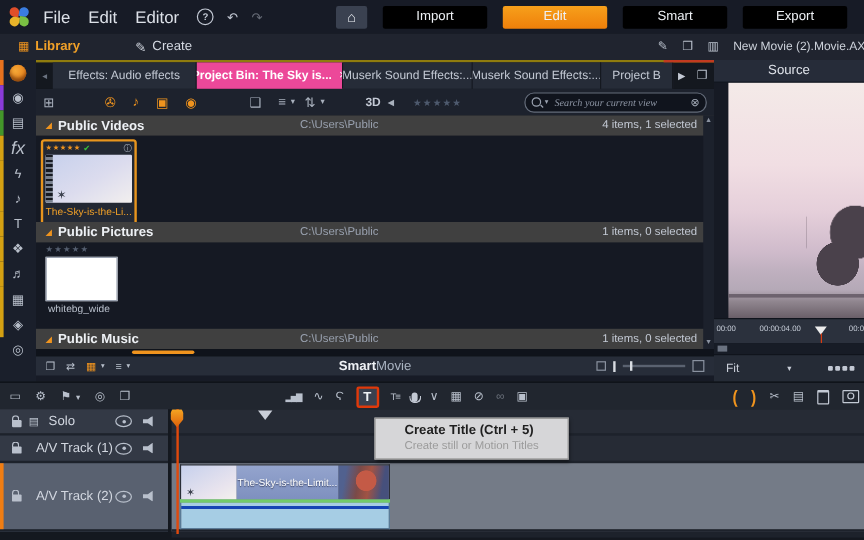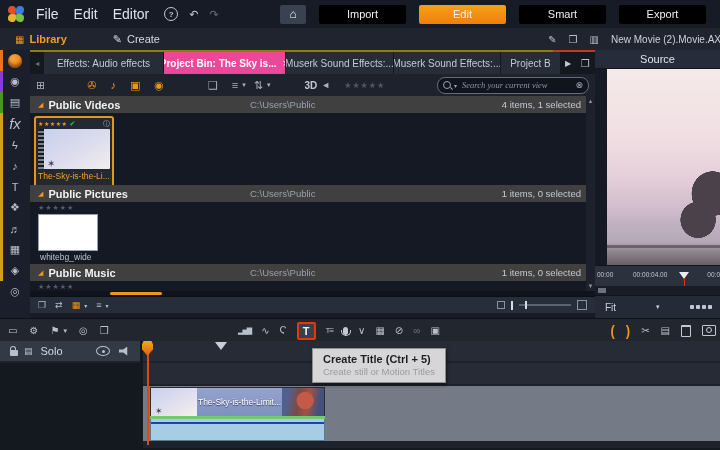--- a/index.html
+++ b/index.html
@@ -84,21 +84,21 @@
   .libcontent{flex:1;background:#151923;position:relative;overflow:hidden}
   .vscroll{position:absolute;right:0;top:0;bottom:0;width:9px;background:#1c212c;
            display:flex;flex-direction:column;justify-content:space-between;align-items:center;padding:2px 0}
   .vscroll span{font-size:6px;color:#8a92a0}
   .sect-h{height:17px;background:#404040;display:flex;align-items:center;padding-left:8px;position:relative}
   .sect-h .tri{font-size:7px;color:#f0941e;margin-right:5px}
   .sect-h .nm{font-size:11px;font-weight:bold;color:#eef1f5}
   .sect-h .pth{position:absolute;left:220px;font-size:9.5px;color:#98a0ae}
   .sect-h .cnt{margin-left:auto;margin-right:14px;font-size:9.5px;color:#c3c9d4}
   .vids-area{height:72px;position:relative}
-  .pics-area{height:62px;position:relative}
+  .pics-area{height:72px;position:relative}
   .mus-area{height:12px;position:relative}
   .vitem{position:absolute;left:4px;top:3px;width:72px;height:66px;border:2px solid #e8951e;
          border-radius:3px;background:#232833;padding:1px 2px}
   .vitem-top{display:flex;align-items:center;height:9px}
   .vstars{font-size:6px;color:#f0941e;letter-spacing:.5px}
   .vcheck{font-size:7px;color:#38c23a;margin-left:2px}
   .vinfo{margin-left:auto;font-size:7px;color:#a9b1bd}
   .vthumb{position:relative;height:40px;margin-top:1px;background:linear-gradient(150deg,#c6d0ec 0%,#dcdcee 55%,#f2efee 100%);
           border-radius:1px;overflow:hidden}
   .sprocket{position:absolute;left:0;top:0;bottom:0;width:6px;
@@ -213,21 +213,21 @@
   .clip-green{height:3px;background:#72cc6a}
   .clip-audio{height:21px;background:linear-gradient(to bottom,#a6cde4 0,#a6cde4 3px,#1545b5 3px,
               #1545b5 5px,#a6cde4 5px);border:1px solid #5a7a96;border-top:none}
   .ph-line{position:absolute;left:147px;top:0;width:2px;height:104px;background:#e0490c;z-index:6}
   .ph-head{position:absolute;left:142px;top:0;width:11px;height:15px;z-index:7;
            background:linear-gradient(#f5a623,#dd5f0a);
            clip-path:polygon(15% 0,85% 0,100% 22%,100% 55%,50% 100%,0 55%,0 22%)}
 
   
   #tooltip{position:absolute;left:312px;top:348px;z-index:20;background:#d6d6d8;
-           border:1px solid #8f8f8f;box-shadow:1px 2px 3px rgba(0,0,0,.5);padding:4px 10px 5px}
+           border:1px solid #8f8f8f;box-shadow:1px 2px 3px rgba(0,0,0,.5);padding:4px 24px 5px}
   #tooltip .tt1{font-size:11px;font-weight:bold;color:#1f1f1f;white-space:nowrap}
   #tooltip .tt2{font-size:9.5px;color:#9b9b9b;white-space:nowrap;margin-top:1px}
 </style>
 </head>
 <body>
 
 <div id="topbar">
   <span class="logo">
       <i></i>
       <i></i>
@@ -405,20 +405,21 @@
     <span class="hthumb"></span>
   </div>
 
   <div class="smartbar">
     <span class="ico sm-ico">❐</span>
     <span class="ico sm-ico">⇄</span>
     <span class="ico sm-ico orange">▦</span>
     <span class="ico sm-caret">▾</span>
     <span class="ico sm-ico">≡</span>
     <span class="ico sm-caret">▾</span>
+    <span class="sm-title"><b>Smart</b><span>Movie</span></span>
     <span class="sm-right">
       <span class="zsq-s"></span>
       <span class="zpin"></span>
       <span class="ztrack">
           <span class="zthumb"></span>
         </span>
       <span class="zsq-b"></span>
     </span>
   </div>
   <div class="lib-fill"></div>
@@ -486,20 +487,32 @@
 
 <div id="timeline">
   <div class="tl-headers">
     <div class="trk solo">
       <span class="lock"></span>
       <span class="ico kbd">▤</span>
       <span class="trk-name" style="margin-left:8px">Solo</span>
       <span class="eye"></span>
       <span class="spk"></span>
     </div>
+    <div class="trk av1">
+      <span class="lock"></span>
+      <span class="trk-name">A/V Track (1)</span>
+      <span class="eye"></span>
+      <span class="spk"></span>
+    </div>
+    <div class="trk av2">
+      <span class="lock"></span>
+      <span class="trk-name">A/V Track (2)</span>
+      <span class="eye"></span>
+      <span class="spk"></span>
+    </div>
   </div>
   <div class="tl-area">
     <div class="row r1">
       <span class="gray-tri"></span>
     </div>
     <div class="row r2"></div>
     <div class="row r3">
       <div class="clip">
         <div class="clip-video">
           <span class="ct1">

